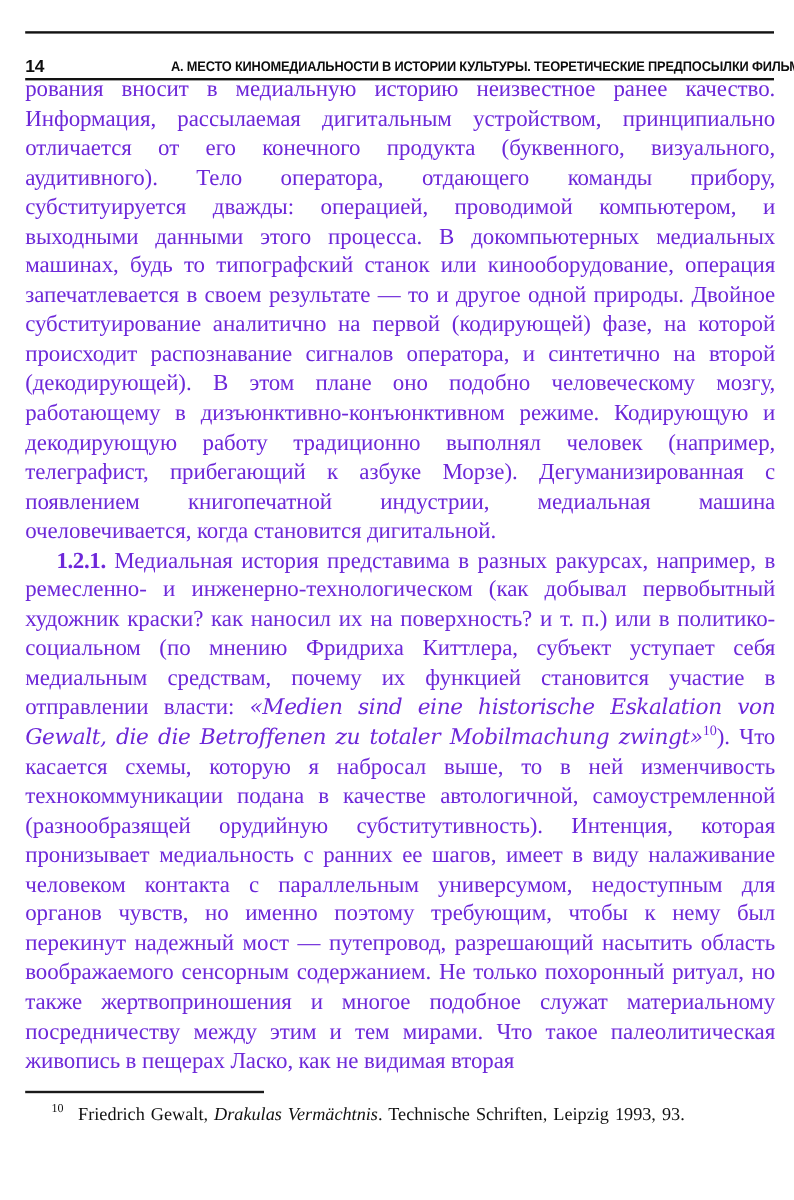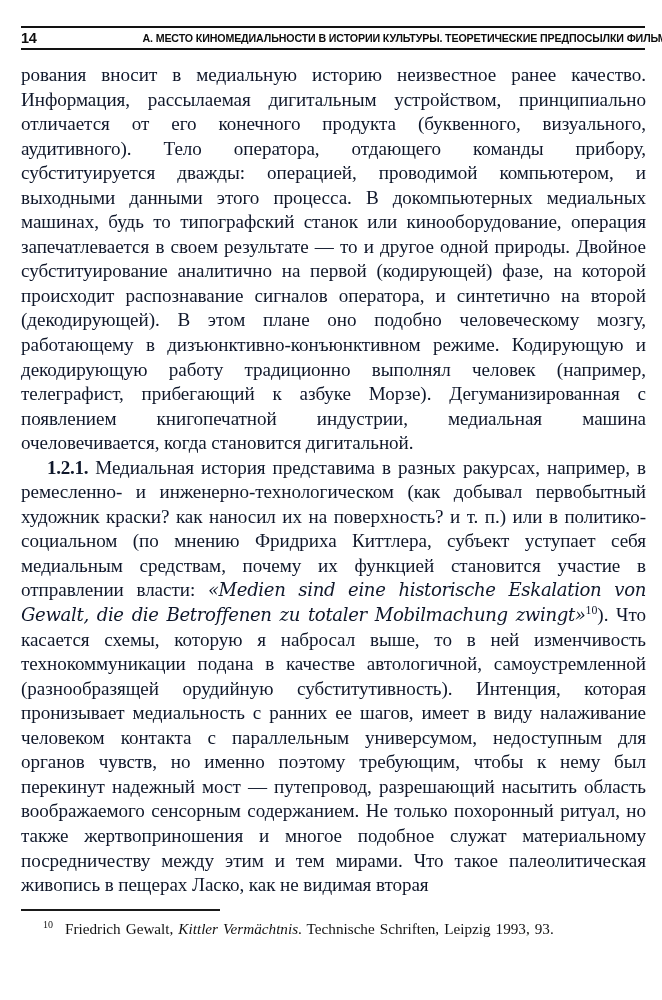--- a/index.html
+++ b/index.html
@@ -31,23 +31,23 @@
     top: 26px;
     width: 624px;
   }
   .rule-top {
     height: 2px;
     background: #121212;
     width: 100%;
   }
   .header-row {
     display: flex;
-    align-items: flex-start;
+    align-items: center;
     height: 19px;
-    padding-top: 1px;
+    padding-top: 18px;
   }
   .folio {
     font-family: "Liberation Sans", "DejaVu Sans", sans-serif;
     font-weight: bold;
     font-size: 14.5px;
     letter-spacing: -0.2px;
     width: 72px;
     flex: 0 0 72px;
     color: #0d0d0d;
     line-height: 18px;
@@ -81,21 +81,21 @@
   p.para {
     margin: 0;
     font-size: 19.1px;
     line-height: 24.55px;
     text-align: justify;
     text-justify: inter-word;
     -webkit-hyphens: manual;
     hyphens: manual;
     word-spacing: -0.1px;
     letter-spacing: -0.05px;
-    color: #0f172a;
+    color: #6d28d9;
   }
   p.para.indent {
     text-indent: 26px;
   }
   .secnum {
     font-weight: bold;
     letter-spacing: -0.3px;
   }
   .quote-de {
     font-family: "DejaVu Serif", "Liberation Serif", serif;
@@ -160,16 +160,16 @@
   <div class="body-col">
 
     <p class="para">рования вносит в медиальную историю неизвестное ранее качество. Информация, рассылаемая дигитальным устройством, принципиально отличается от его конечного продукта (буквенного, визуального, аудитивного). Тело оператора, отдающего команды прибору, субституируется дважды: операцией, проводимой компьютером, и выходными данными этого процесса. В докомпьютерных медиальных машинах, будь то типографский станок или кинооборудование, операция запечатлевается в своем результате — то и другое одной природы. Двойное субституирование аналитично на первой (кодирующей) фазе, на которой происходит распознавание сигналов оператора, и синтетично на второй (декодирующей). В этом плане оно подобно человеческому мозгу, работающему в дизъюнктивно-конъюнктивном режиме. Кодирующую и декодирующую работу традиционно выполнял человек (например, телеграфист, прибегающий к азбуке Морзе). Дегуманизированная с появлением книгопечатной индустрии, медиальная машина очеловечивается, когда становится дигитальной.</p>
 
     <p class="para indent"><span class="secnum">1.2.1.</span><span> Медиальная история представима в разных ракурсах, например, в ремесленно- и инженерно-технологическом (как добывал первобытный художник краски? как наносил их на поверхность? и т. п.) или в политико-социальном (по мнению Фридриха Киттлера, субъект уступает себя медиальным средствам, почему их функцией становится участие в отправлении власти: </span><span class="quote-de">«Medien sind eine historische Eskalation von Gewalt, die die Betroffenen zu totaler Mobilmachung zwingt»</span><sup class="fnref">10</sup><span>). Что касается схемы, которую я набросал выше, то в ней изменчивость технокоммуникации подана в качестве автологичной, самоустремленной (разнообразящей орудийную субститутивность). Интенция, которая пронизывает медиальность с ранних ее шагов, имеет в виду налаживание человеком контакта с параллельным универсумом, недоступным для органов чувств, но именно поэтому требующим, чтобы к нему был перекинут надежный мост — путепровод, разрешающий насытить область воображаемого сенсорным содержанием. Не только похоронный ритуал, но также жертвоприношения и многое подобное служат материальному посредничеству между этим и тем мирами. Что такое палеолитическая живопись в пещерах Ласко, как не видимая вторая</span></p>
 
   </div>
 
   <div class="footnote-block">
     <div class="fn-rule"></div>
-    <p class="footnote"><span class="fn-marker">10</span><span>Friedrich Gewalt, </span><span class="fn-title">Kittler Vermächtnis</span><span>. Technische Schriften, Leipzig 1993, 93.</span></p>
+    <p class="footnote"><span class="fn-marker">10</span><span>Friedrich Gewalt, </span><span class="fn-title">Drakulas Vermächtnis</span><span>. Technische Schriften, Leipzig 1993, 93.</span></p>
   </div>
 
 </div>
 
 </body></html>

